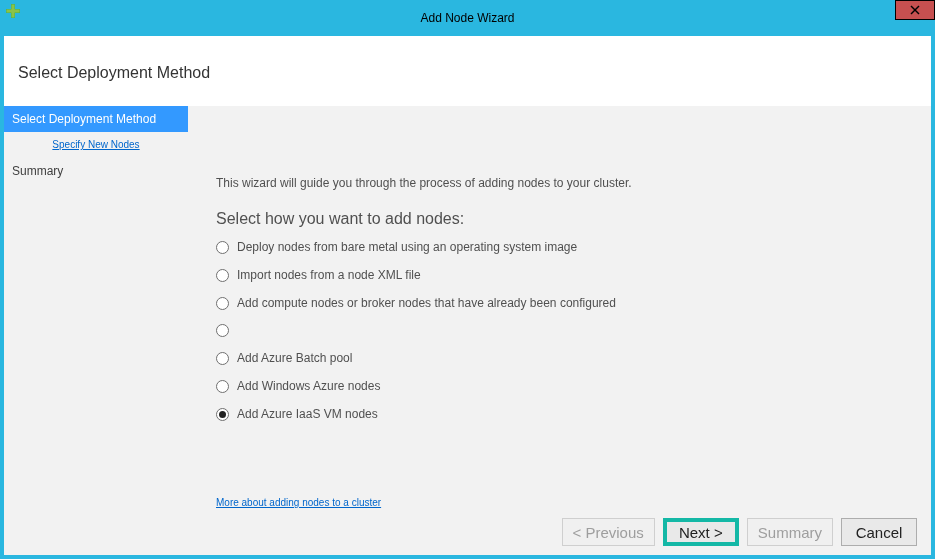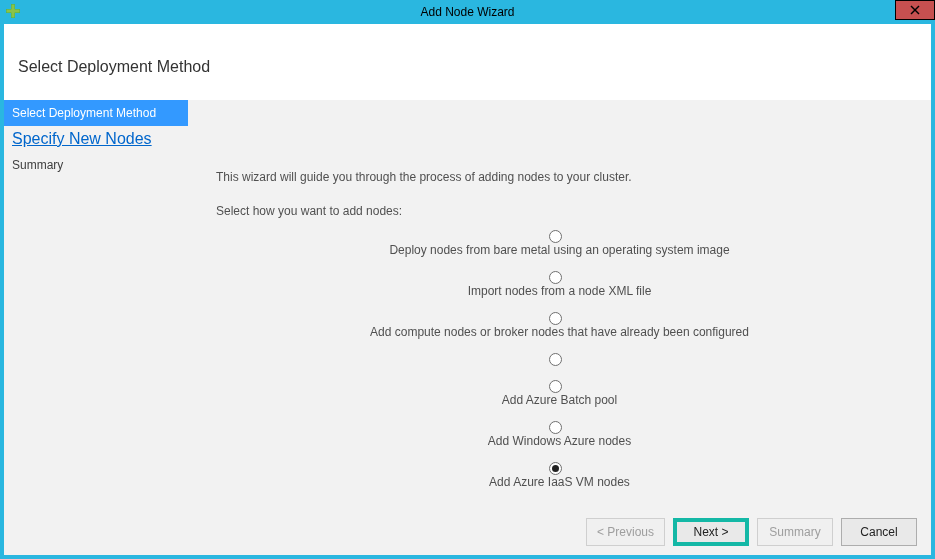--- a/index.html
+++ b/index.html
@@ -12,27 +12,27 @@
   .window {
     width: 935px;
     height: 559px;
     background: #fff;
     border: 4px solid #2ab7e0;
     display: flex;
     flex-direction: column;
     position: relative;
   }
   .titlebar {
-    height: 24px;
+    height: 36px;
     background: #2ab7e0;
     display: flex;
     align-items: center;
     justify-content: center;
     position: relative;
-    margin: -4px -4px 16px -4px;
+    margin: -4px -4px 10px -4px;
   }
   .titlebar-icon {
     position: absolute;
     left: 6px;
     top: 4px;
     width: 14px;
     height: 14px;
   }
   .titlebar-title {
     color: #000;
@@ -96,28 +96,27 @@
     display: flex;
     flex-direction: column;
   }
   .intro {
     margin-bottom: 20px;
     font-size: 12px;
     margin-top: 48px;
   }
   .prompt {
     margin-bottom: 12px;
-    font-size: 12px;
+    font-size: 16px;
   }
   .radio-row {
     display: flex;
     align-items: center;
     margin-bottom: 14px;
     cursor: pointer;
-    flex-direction: column;
   }
   .radio {
     width: 13px;
     height: 13px;
     border: 1px solid #707070;
     border-radius: 50%;
     margin-right: 8px;
     background: #fff;
     position: relative;
     flex-shrink: 0;
@@ -135,38 +134,39 @@
   .radio-label { font-size: 12px; }
   .link-row {
     margin-top: auto;
     padding-top: 60px;
     padding-bottom: 20px;
   }
   .link {
     color: #0066cc;
     text-decoration: underline;
     cursor: pointer;
-    font-size: 16px;
+    font-size: 10px;
+    text-align: center;
   }
   .footer {
     height: 46px;
     background: #f2f2f2;
     display: flex;
     align-items: center;
     justify-content: flex-end;
     padding: 0 14px;
     gap: 8px;
   }
   .btn {
     min-width: 76px;
     height: 28px;
     border: 1px solid #adadad;
     background: #e9e9e9;
     color: #222;
-    font-size: 12px;
+    font-size: 15px;
     cursor: pointer;
     padding: 0 10px;
     font-family: inherit;
   }
   .btn:disabled {
     color: #9e9e9e;
     background: #f0f0f0;
     border-color: #cfcfcf;
     cursor: default;
   }
@@ -238,20 +238,23 @@
       </div>
       <div class="radio-row">
         <span class="radio"></span>
         <span class="radio-label">Add Windows Azure nodes</span>
       </div>
       <div class="radio-row">
         <span class="radio selected"></span>
         <span class="radio-label">Add Azure IaaS VM nodes</span>
       </div>
 
+      <div class="link-row">
+        <a class="link">More about adding nodes to a cluster</a>
+      </div>
     </div>
 
   </div>
 
   <div class="footer">
     <button class="btn" disabled="">&lt; Previous</button>
     <button class="btn default">Next &gt;</button>
     <button class="btn" disabled="">Summary</button>
     <button class="btn">Cancel</button>
   </div>

